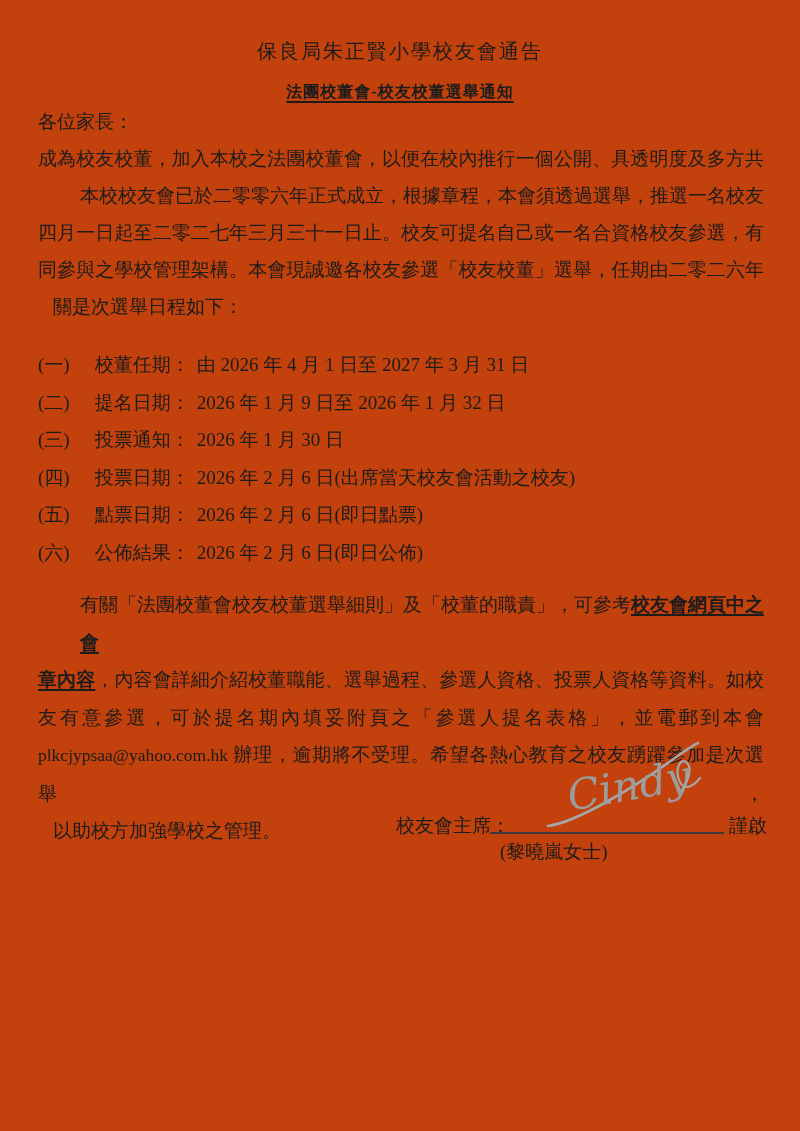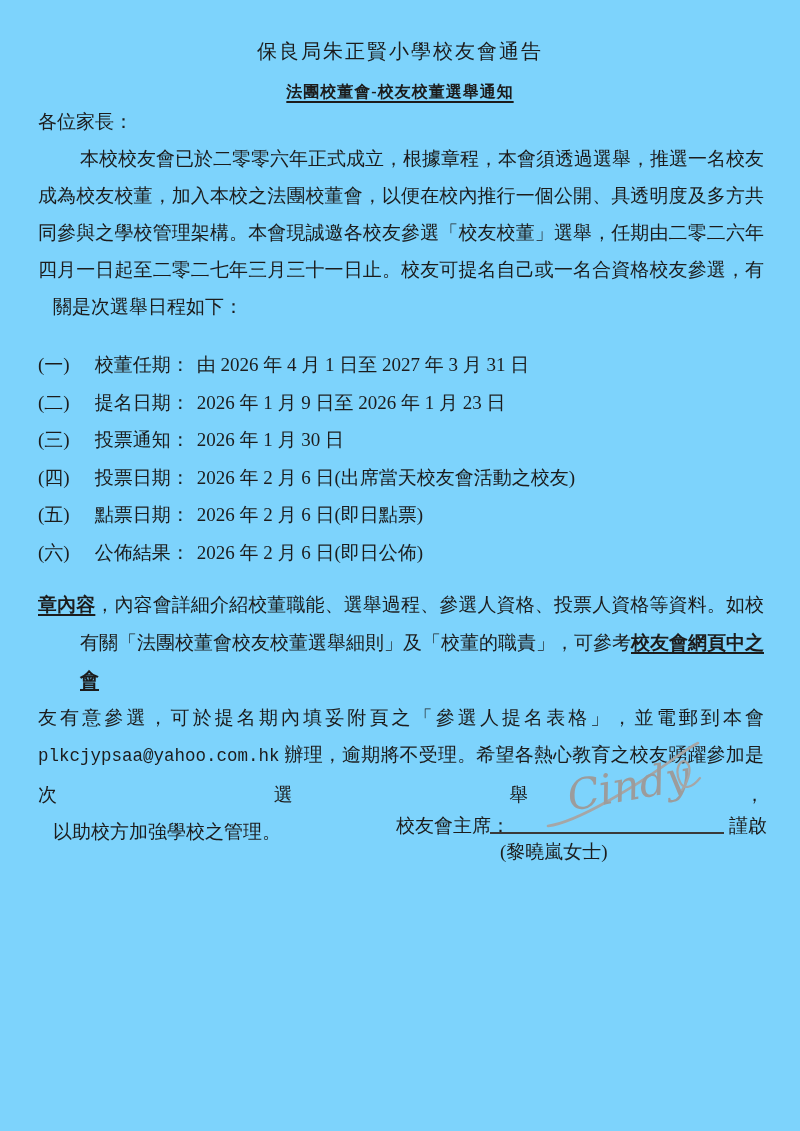--- a/index.html
+++ b/index.html
@@ -2,21 +2,21 @@
 <html><head>
 <meta charset="utf-8">
 <style>
   * { margin: 0; padding: 0; box-sizing: border-box; }
   html, body { background: #e8e8e8; }
   .page {
     position: relative;
     width: 800px;
     height: 1131px;
     margin: 0 auto;
-    background: #7dd3fc;
+    background: #c2410c;
     color: #1c1c1c;
     font-family: "Liberation Serif", "DejaVu Serif", serif;
     font-size: 19px;
     overflow: hidden;
   }
   .doc-title {
     position: absolute;
     top: 38px; left: 0; right: 0;
     text-align: center;
     font-size: 20px;
@@ -56,21 +56,21 @@
     padding-left: 15px;
   }
   .indent { padding-left: 42px; }
   .emph {
     font-weight: bold;
     text-decoration: underline;
     text-decoration-thickness: 2px;
     text-underline-offset: 3px;
   }
   .mono {
-    font-family: Liberation Mono, monospace;
+    font-family: Liberation Serif, serif;
     font-size: 17.5px;
   }
   .schedule {
     position: absolute;
     top: 346px; left: 38px; right: 36px;
     line-height: 37.5px;
   }
   .schedule-row { white-space: nowrap; }
   .schedule-num { display: inline-block; }
   .schedule-label { display: inline-block; margin-left: 25px; }
@@ -100,51 +100,51 @@
 
   <div class="doc-title">保良局朱正賢小學校友會通告</div>
 
   <div class="doc-subtitle">
     <span>法團校董會-校友校董選舉通知</span>
   </div>
 
   <div class="salutation">各位家長：</div>
 
   <div class="para para1">
+    <div class="jline">成為校友校董，加入本校之法團校董會，以便在校內推行一個公開、具透明度及多方共</div>
     <div class="jline indent">本校校友會已於二零零六年正式成立，根據章程，本會須透過選舉，推選一名校友</div>
-    <div class="jline">成為校友校董，加入本校之法團校董會，以便在校內推行一個公開、具透明度及多方共</div>
+    <div class="jline">四月一日起至二零二七年三月三十一日止。校友可提名自己或一名合資格校友參選，有</div>
     <div class="jline">同參與之學校管理架構。本會現誠邀各校友參選「校友校董」選舉，任期由二零二六年</div>
-    <div class="jline">四月一日起至二零二七年三月三十一日止。校友可提名自己或一名合資格校友參選，有</div>
     <div class="tail">關是次選舉日程如下：</div>
   </div>
 
   <div class="schedule">
     <div class="schedule-row">
       <span class="schedule-num">(一)</span><span class="schedule-label">校董任期：</span><span class="schedule-value">由 2026 年 4 月 1 日至 2027 年 3 月 31 日</span>
     </div>
     <div class="schedule-row">
-      <span class="schedule-num">(二)</span><span class="schedule-label">提名日期：</span><span class="schedule-value">2026 年 1 月 9 日至 2026 年 1 月 23 日</span>
+      <span class="schedule-num">(二)</span><span class="schedule-label">提名日期：</span><span class="schedule-value">2026 年 1 月 9 日至 2026 年 1 月 32 日</span>
     </div>
     <div class="schedule-row">
       <span class="schedule-num">(三)</span><span class="schedule-label">投票通知：</span><span class="schedule-value">2026 年 1 月 30 日</span>
     </div>
     <div class="schedule-row">
       <span class="schedule-num">(四)</span><span class="schedule-label">投票日期：</span><span class="schedule-value">2026 年 2 月 6 日(出席當天校友會活動之校友)</span>
     </div>
     <div class="schedule-row">
       <span class="schedule-num">(五)</span><span class="schedule-label">點票日期：</span><span class="schedule-value">2026 年 2 月 6 日(即日點票)</span>
     </div>
     <div class="schedule-row">
       <span class="schedule-num">(六)</span><span class="schedule-label">公佈結果：</span><span class="schedule-value">2026 年 2 月 6 日(即日公佈)</span>
     </div>
   </div>
 
   <div class="para para2">
+    <div class="jline indent"><span>有關「法團校董會校友校董選舉細則」及「校董的職責」，可參考</span><span class="emph">校友會網頁中之會</span></div>
     <div class="jline"><span class="emph">章內容</span><span>，內容會詳細介紹校董職能、選舉過程、參選人資格、投票人資格等資料。如校</span></div>
-    <div class="jline indent"><span>有關「法團校董會校友校董選舉細則」及「校董的職責」，可參考</span><span class="emph">校友會網頁中之會</span></div>
     <div class="jline">友有意參選，可於提名期內填妥附頁之「參選人提名表格」，並電郵到本會</div>
     <div class="jline"><span class="mono">plkcjypsaa@yahoo.com.hk</span><span> 辦理，逾期將不受理。希望各熱心教育之校友踴躍參加是次選舉，</span></div>
     <div class="tail">以助校方加強學校之管理。</div>
   </div>
 
   <div class="sig-script">
     <svg width="180" height="100" viewBox="0 0 180 100" xmlns="http://www.w3.org/2000/svg">
       <path d="M8,88 C 38,84 96,48 132,22 C 142,15 150,9 158,5" fill="none" stroke="#a6a6a6" stroke-width="2.6" stroke-linecap="round"></path>
       <text x="28" y="62" fill="#9c9c9c" font-family="DejaVu Serif, serif" font-style="italic" font-size="42" transform="rotate(-10 90 55)">Cindy</text>
       <path d="M142,52 C 150,40 152,28 146,24 C 140,20 134,32 140,44 C 144,52 152,50 160,40" fill="none" stroke="#a6a6a6" stroke-width="2.2" stroke-linecap="round"></path>

